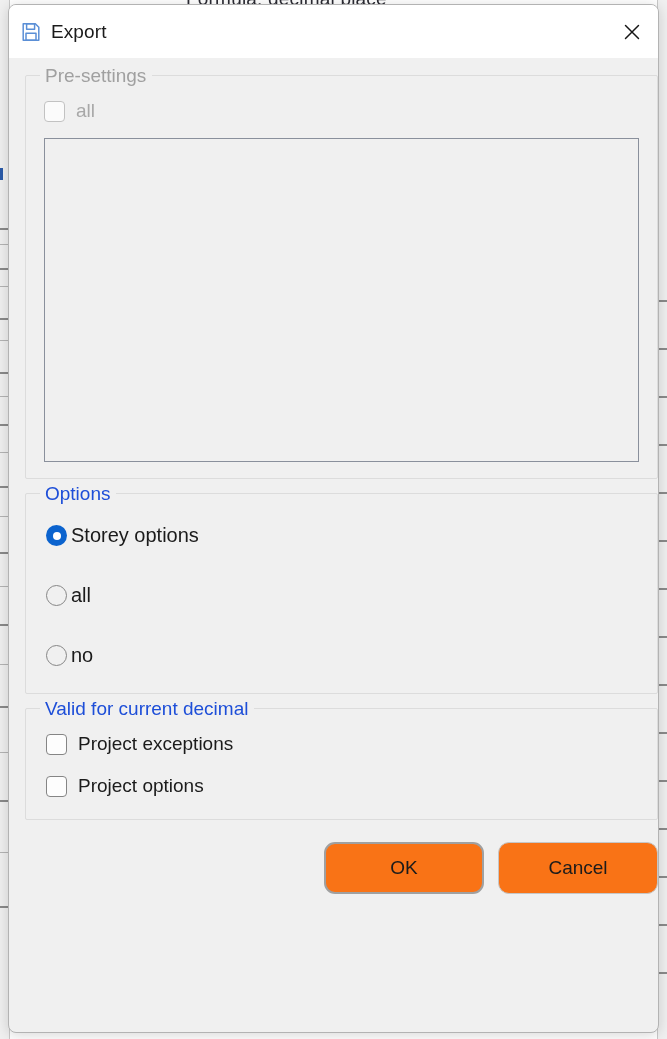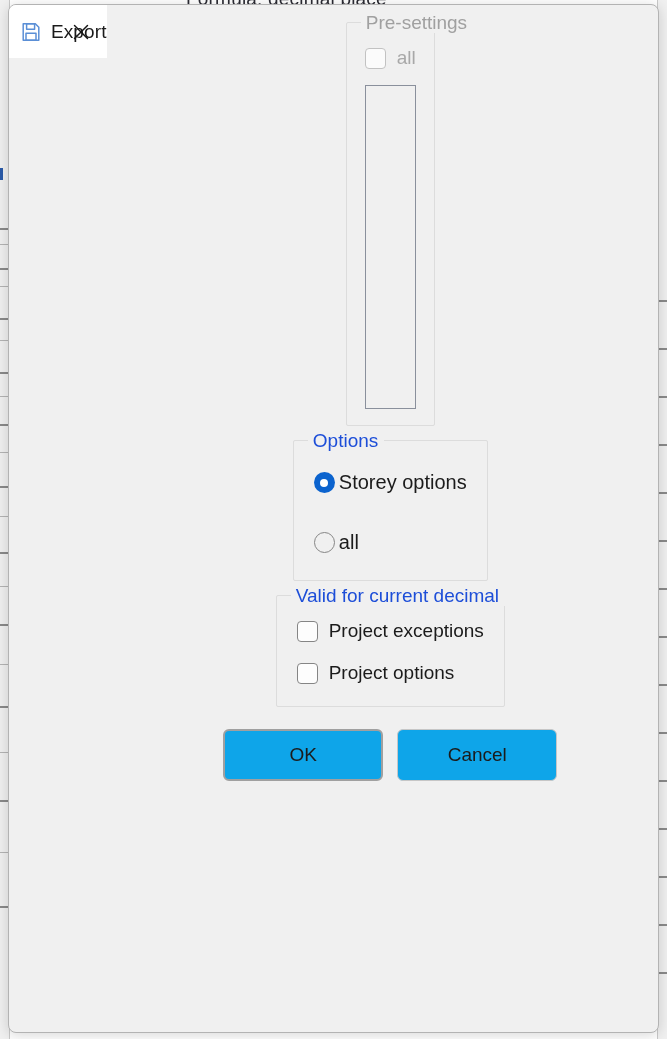--- a/index.html
+++ b/index.html
@@ -82,21 +82,21 @@
     top: 4px;
     width: 651px;
     height: 1029px;
     background: #f0f0f0;
     border: 1px solid #b3b3b3;
     border-radius: 8px;
     box-sizing: border-box;
     box-shadow: 0 2px 14px rgba(0,0,0,.16);
     overflow: hidden;
     display: flex;
-    flex-direction: row;
+    flex-direction: column;
   }
 
   
   .titlebar {
     height: 53px;
     min-height: 53px;
     background: #ffffff;
     display: flex;
     align-items: center;
     padding-left: 10px;
@@ -132,21 +132,20 @@
   .close-btn svg { display: block; }
 
   
   .dialog-body {
     flex: 1 1 auto;
     padding: 17px 0 0 16px;
     box-sizing: border-box;
     display: flex;
     flex-direction: column;
     position: relative;
-    align-items: center;
   }
 
   
   .groupbox {
     border: 1px solid #dcdcdc;
     border-radius: 2px;
     position: relative;
     box-sizing: border-box;
     margin-bottom: 14px;
   }
@@ -260,23 +259,23 @@
     display: flex;
     justify-content: flex-end;
     align-items: center;
     gap: 14px;
     padding: 8px 0 0 0;
     margin-bottom: 22px;
   }
   .dlg-button {
     width: 160px;
     height: 52px;
-    background: #0ea5e9;
+    background: #f97316;
     border: 1px solid #c6c6c6;
-    border-radius: 6px;
+    border-radius: 11px;
     font-family: "Liberation Sans", sans-serif;
     font-size: 19px;
     color: #1b1b1b;
     display: flex;
     align-items: center;
     justify-content: center;
     cursor: default;
     box-sizing: border-box;
     padding: 0;
   }
@@ -372,20 +371,24 @@
       <span class="group-legend">Options</span>
       <div class="group-content">
         <div class="radio-row selected">
           <span class="radio-mark"></span>
           <span class="radio-label">Storey options</span>
         </div>
         <div class="radio-row">
           <span class="radio-mark"></span>
           <span class="radio-label">all</span>
         </div>
+        <div class="radio-row">
+          <span class="radio-mark"></span>
+          <span class="radio-label">no</span>
+        </div>
       </div>
     </div>
 
     <div class="groupbox" id="group-valid">
       <span class="group-legend">Valid for current decimal</span>
       <div class="group-content">
         <div class="check-row">
           <span class="check-box"></span>
           <span class="check-label">Project exceptions</span>
         </div>

